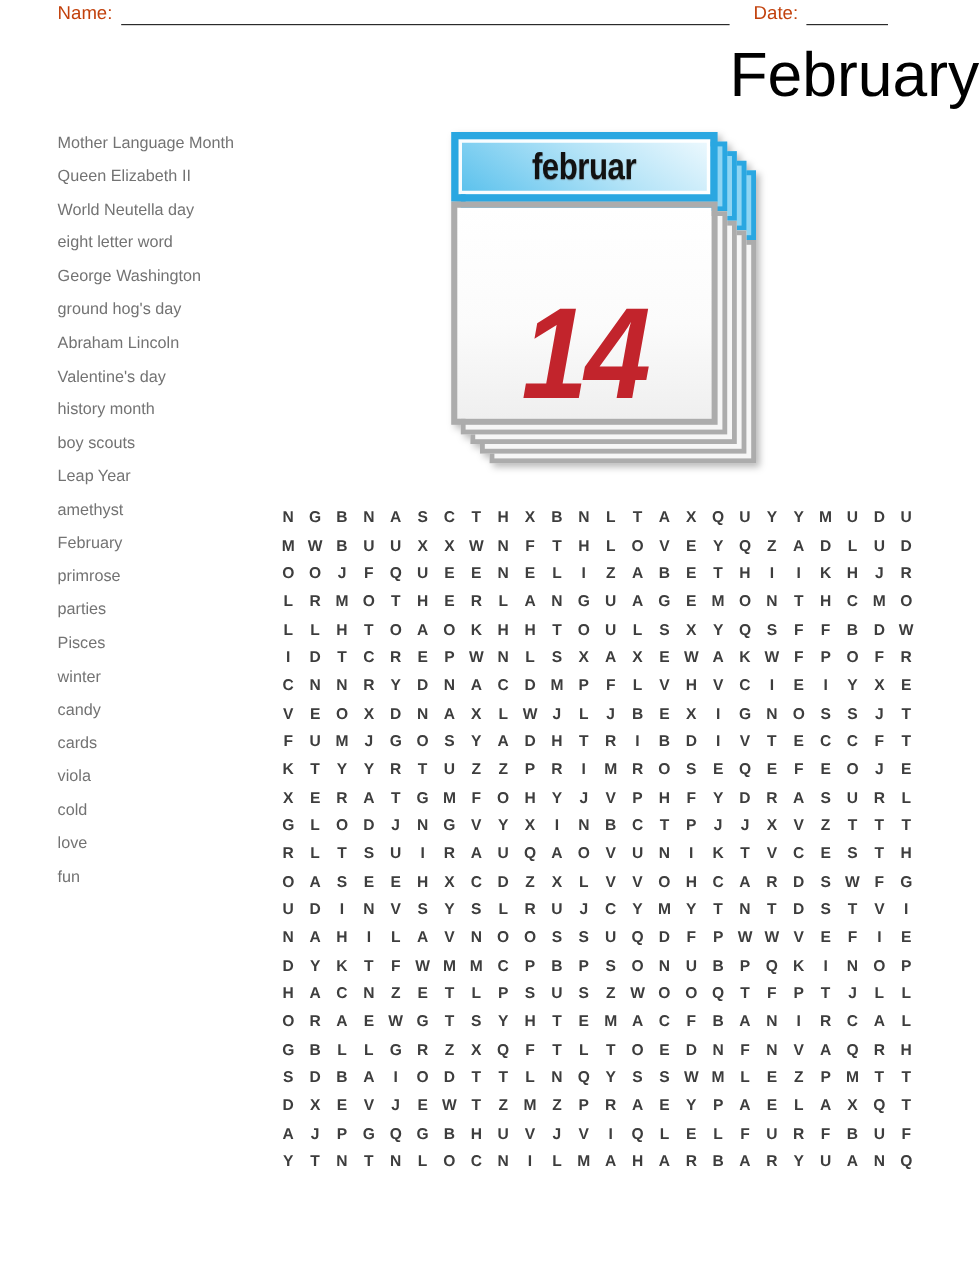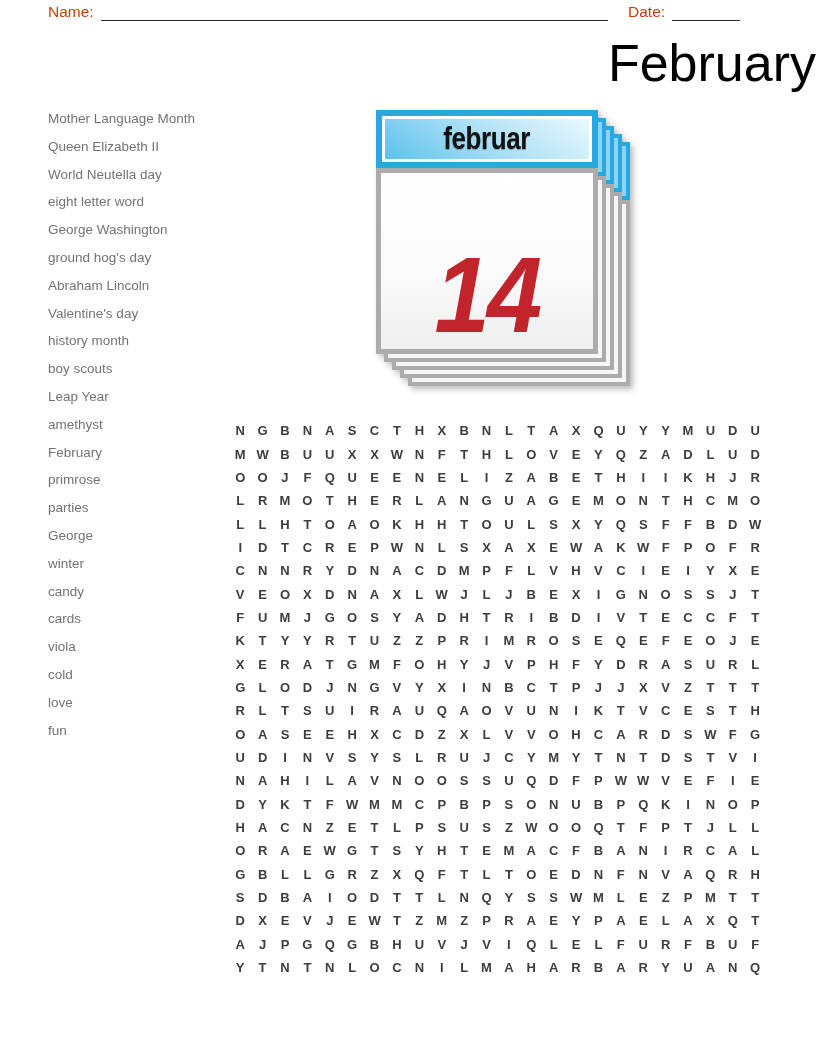--- a/index.html
+++ b/index.html
@@ -96,21 +96,21 @@
       <div class="word-item">ground hog's day</div>
       <div class="word-item">Abraham Lincoln</div>
       <div class="word-item">Valentine's day</div>
       <div class="word-item">history month</div>
       <div class="word-item">boy scouts</div>
       <div class="word-item">Leap Year</div>
       <div class="word-item">amethyst</div>
       <div class="word-item">February</div>
       <div class="word-item">primrose</div>
       <div class="word-item">parties</div>
-      <div class="word-item">George</div>
+      <div class="word-item">Pisces</div>
       <div class="word-item">winter</div>
       <div class="word-item">candy</div>
       <div class="word-item">cards</div>
       <div class="word-item">viola</div>
       <div class="word-item">cold</div>
       <div class="word-item">love</div>
       <div class="word-item">fun</div>
     </div>
 
   <div class="calendar">

